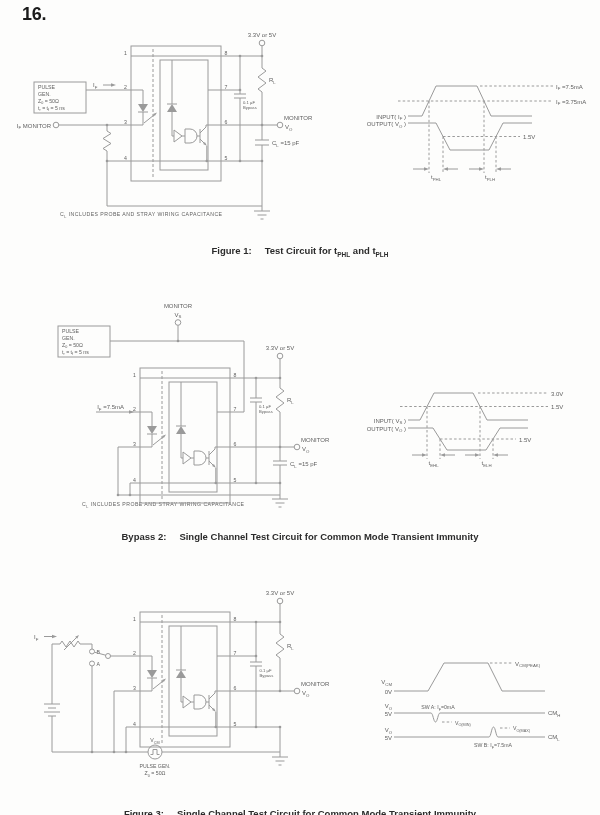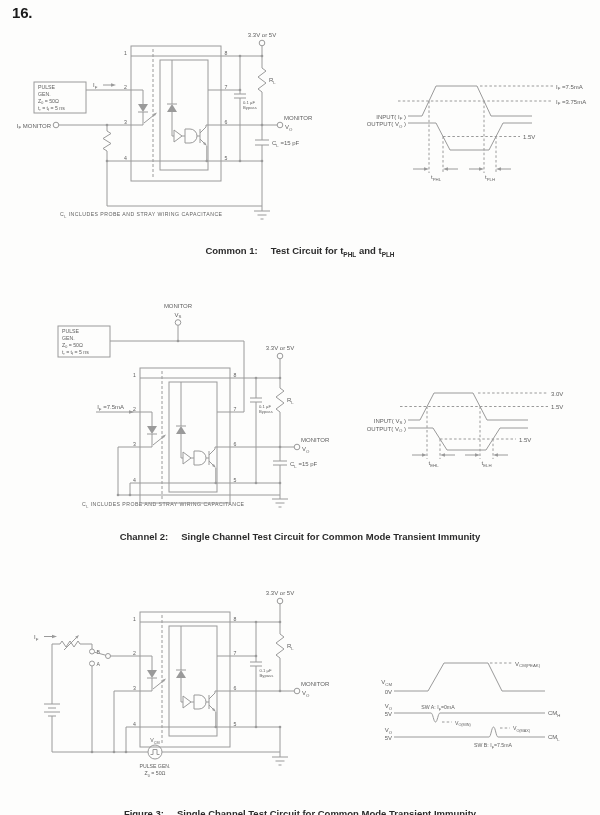--- a/index.html
+++ b/index.html
@@ -1,18 +1,18 @@
 <!DOCTYPE html>
 <html><head>
 <meta charset="utf-8">
 <style>
   html,body{margin:0;padding:0;background:#ffffff;}
   .page{position:relative;width:600px;height:815px;background:#fdfdfc;font-family:"Liberation Sans",sans-serif;overflow:hidden;
         --line:#9a9a9a;--label:#5f5f5f;--heading:#1a1a1a;--caption:#2b2b2b;}
-  .heading{position:absolute;top:4px;left:12px;display:flex;gap:28px;font-weight:bold;font-size:15px;color:var(--heading);letter-spacing:-0.2px;}
+  .heading{position:absolute;top:4px;left:22px;display:flex;gap:28px;font-weight:bold;font-size:18px;color:var(--heading);letter-spacing:-0.2px;}
   .caption{position:absolute;left:0;width:600px;display:flex;justify-content:center;gap:13px;font-size:9.5px;font-weight:bold;color:var(--caption);}
   .caption sub,.heading sub{font-size:68%;}
   svg.fig{position:absolute;left:0;}
   .w{stroke:var(--line);stroke-width:1;fill:none;}
   .dash{stroke-dasharray:3,2;}
   .dashf{stroke-dasharray:2.5,2.2;}
   .f{fill:var(--line);stroke:none;}
   text{fill:var(--label);}
   .t6{font-size:6px;}
   .t5{font-size:5.2px;}
@@ -185,21 +185,21 @@
         <line x1="469" y1="141" x2="479" y2="141" class="w"></line>
         <polygon points="484,141 479,139.3 479,142.7" class="f"></polygon>
         <line x1="511" y1="141" x2="501" y2="141" class="w"></line>
         <polygon points="496,141 501,139.3 501,142.7" class="f"></polygon>
       </g>
       <text class="t6 mid" x="436" y="151"><tspan>t</tspan><tspan dy="1.6" font-size="72%">PHL</tspan></text>
       <text class="t6 mid" x="490" y="151"><tspan>t</tspan><tspan dy="1.6" font-size="72%">PLH</tspan></text>
     </g>
   </svg>
   <div class="caption" style="top:245px">
-    <span>Common 1:</span>
+    <span>Figure 1:</span>
     <span>Test Circuit for t<sub>PHL</sub> and t<sub>PLH</sub></span>
   </div>
 
   <svg class="fig" style="top:293px" width="600" height="230" viewBox="0 0 600 230">
     <g>
       <text class="t6 mid" x="178" y="15"><tspan>MONITOR</tspan></text>
       <text class="t6 mid" x="178" y="23.5"><tspan>V</tspan><tspan dy="1.6" font-size="72%">S</tspan></text>
       <circle cx="178" cy="29.5" r="2.8" class="w"></circle>
       <g>
         <line x1="178" y1="32.3" x2="178" y2="48" class="w"></line>
@@ -315,21 +315,21 @@
         <line x1="465" y1="162" x2="475" y2="162" class="w"></line>
         <polygon points="480,162 475,160.3 475,163.7" class="f"></polygon>
         <line x1="508" y1="162" x2="498" y2="162" class="w"></line>
         <polygon points="493,162 498,160.3 498,163.7" class="f"></polygon>
       </g>
       <text class="t6 mid" x="433.5" y="172"><tspan>t</tspan><tspan dy="1.6" font-size="72%">EHL</tspan></text>
       <text class="t6 mid" x="486.5" y="172"><tspan>t</tspan><tspan dy="1.6" font-size="72%">ELH</tspan></text>
     </g>
   </svg>
   <div class="caption" style="top:531px">
-    <span>Channel 2:</span>
+    <span>Bypass 2:</span>
     <span>Single Channel Test Circuit for Common Mode Transient Immunity</span>
   </div>
 
   <svg class="fig" style="top:578px" width="600" height="212" viewBox="0 0 600 212">
     <g>
       <text class="t6 mid" x="280" y="17"><tspan>3.3V or 5V</tspan></text>
       <circle cx="280" cy="23" r="2.8" class="w"></circle>
       <g>
         <line x1="280" y1="25.8" x2="280" y2="44" class="w"></line>
         <line x1="230" y1="44" x2="280" y2="44" class="w"></line>

